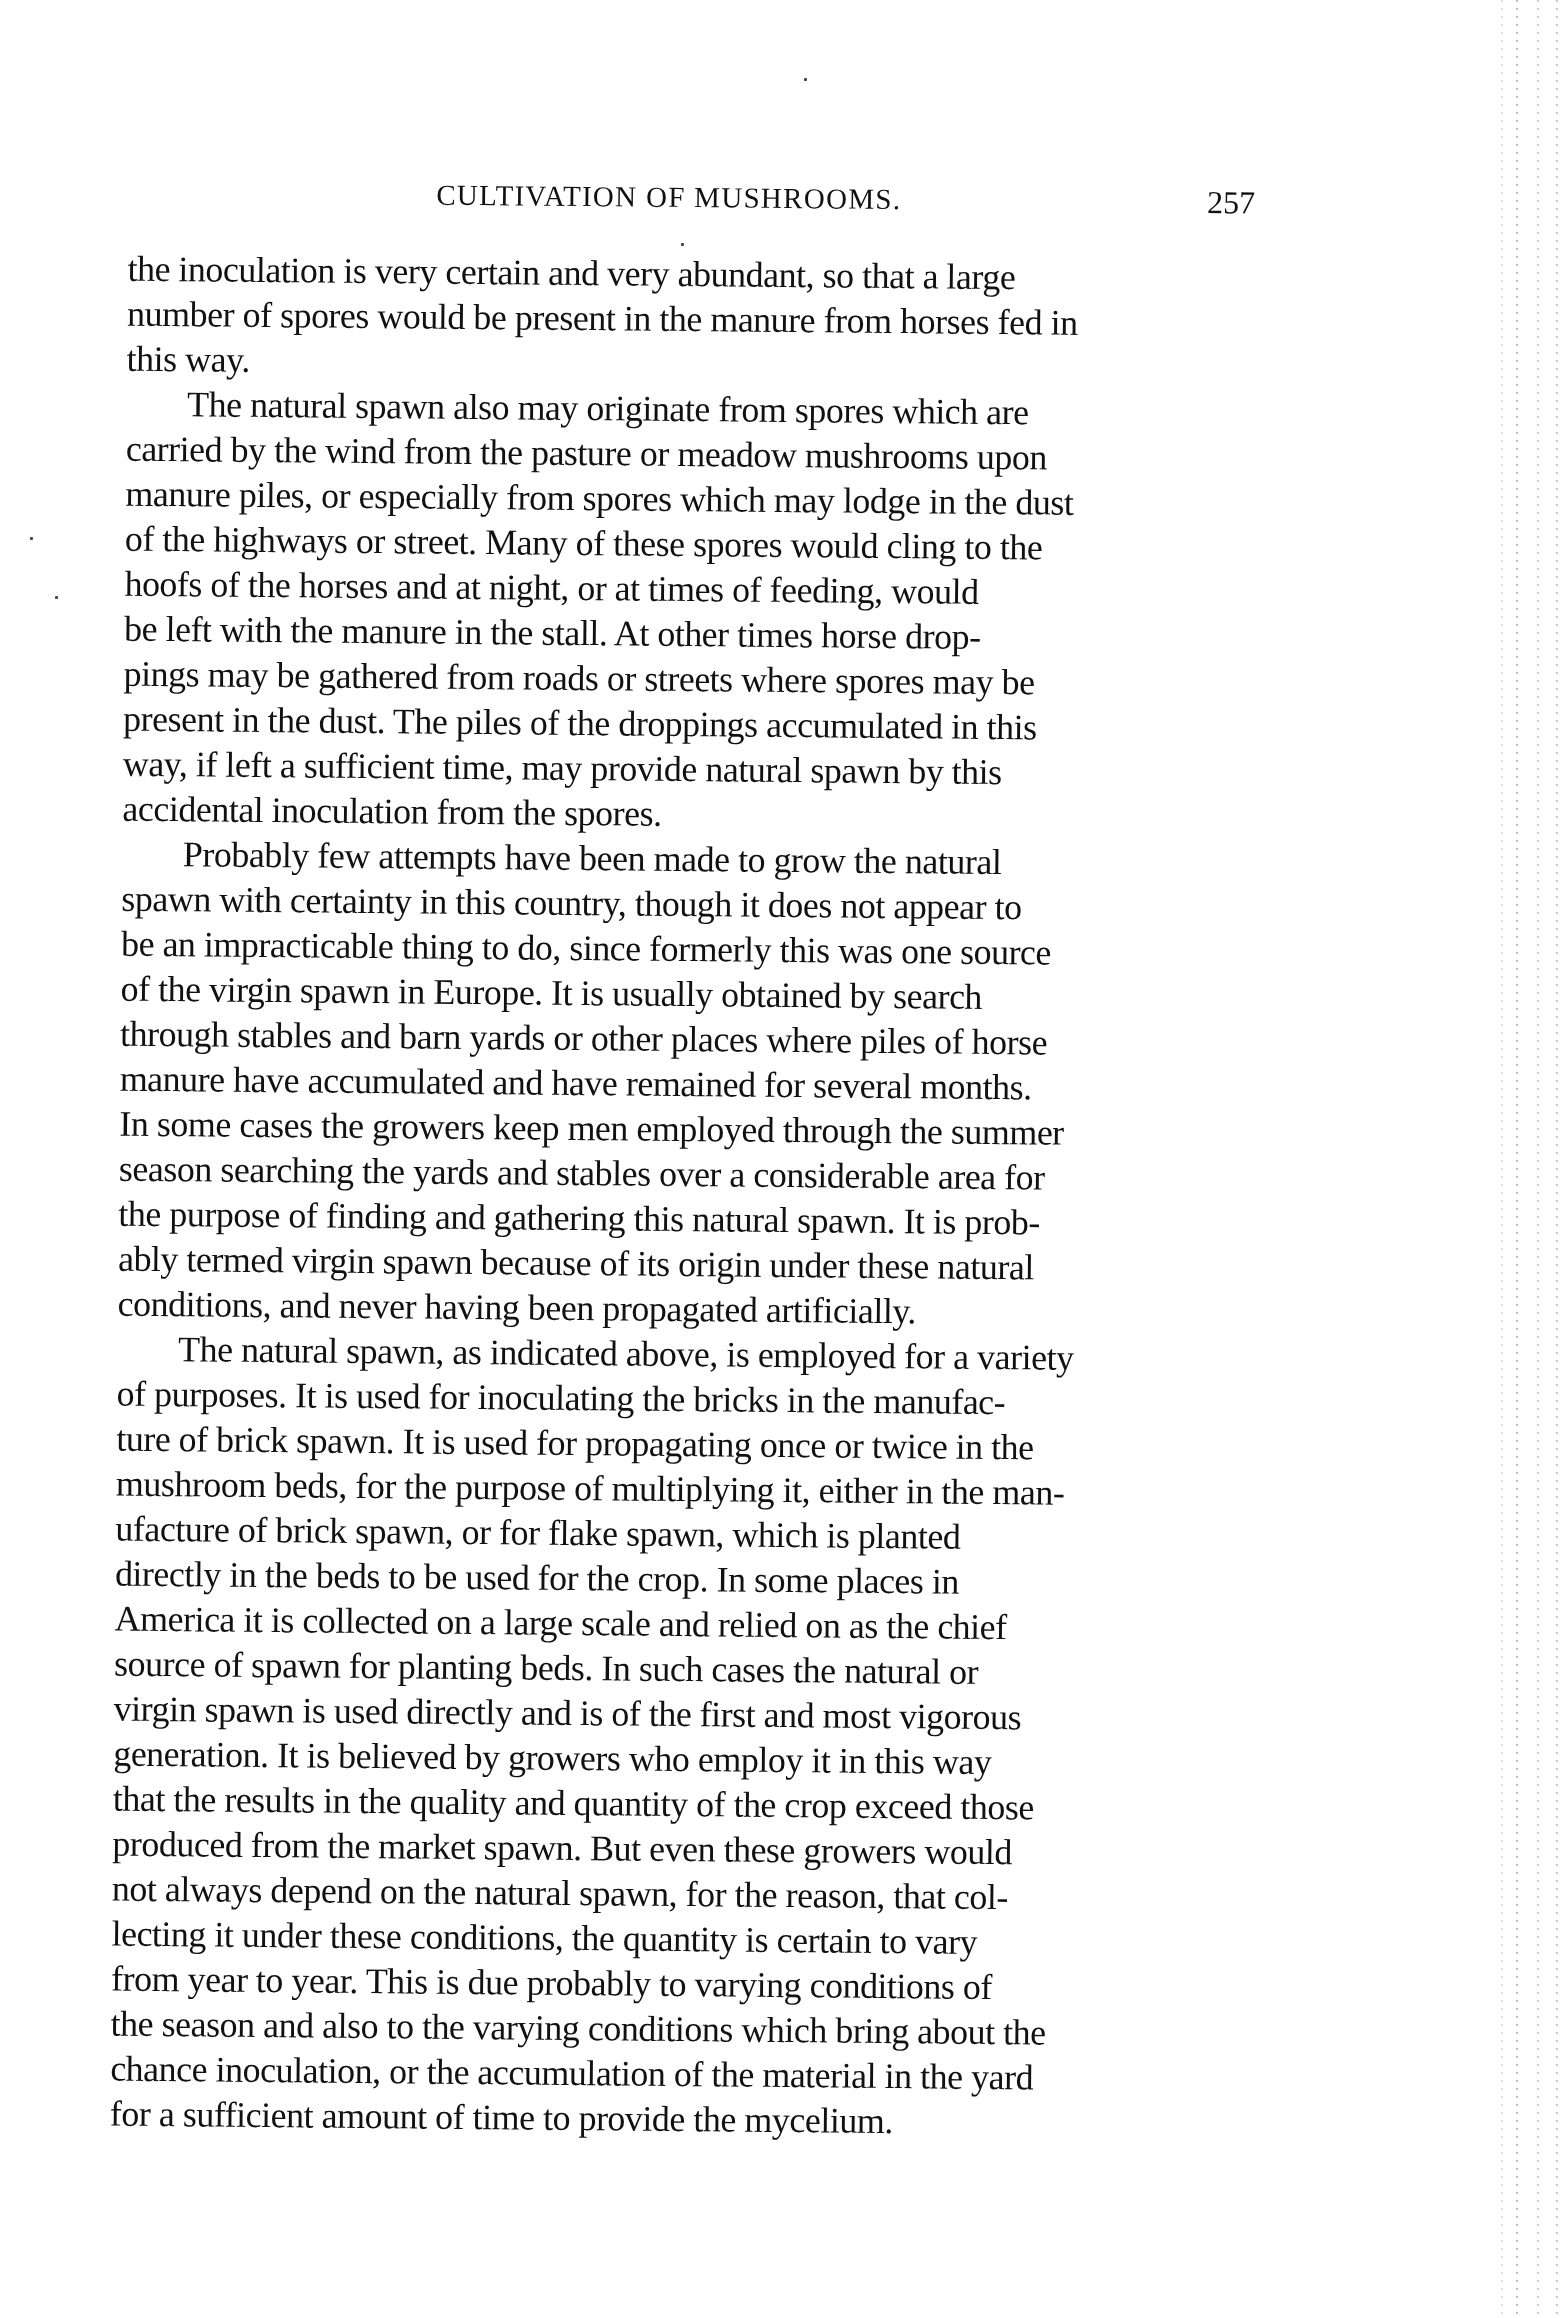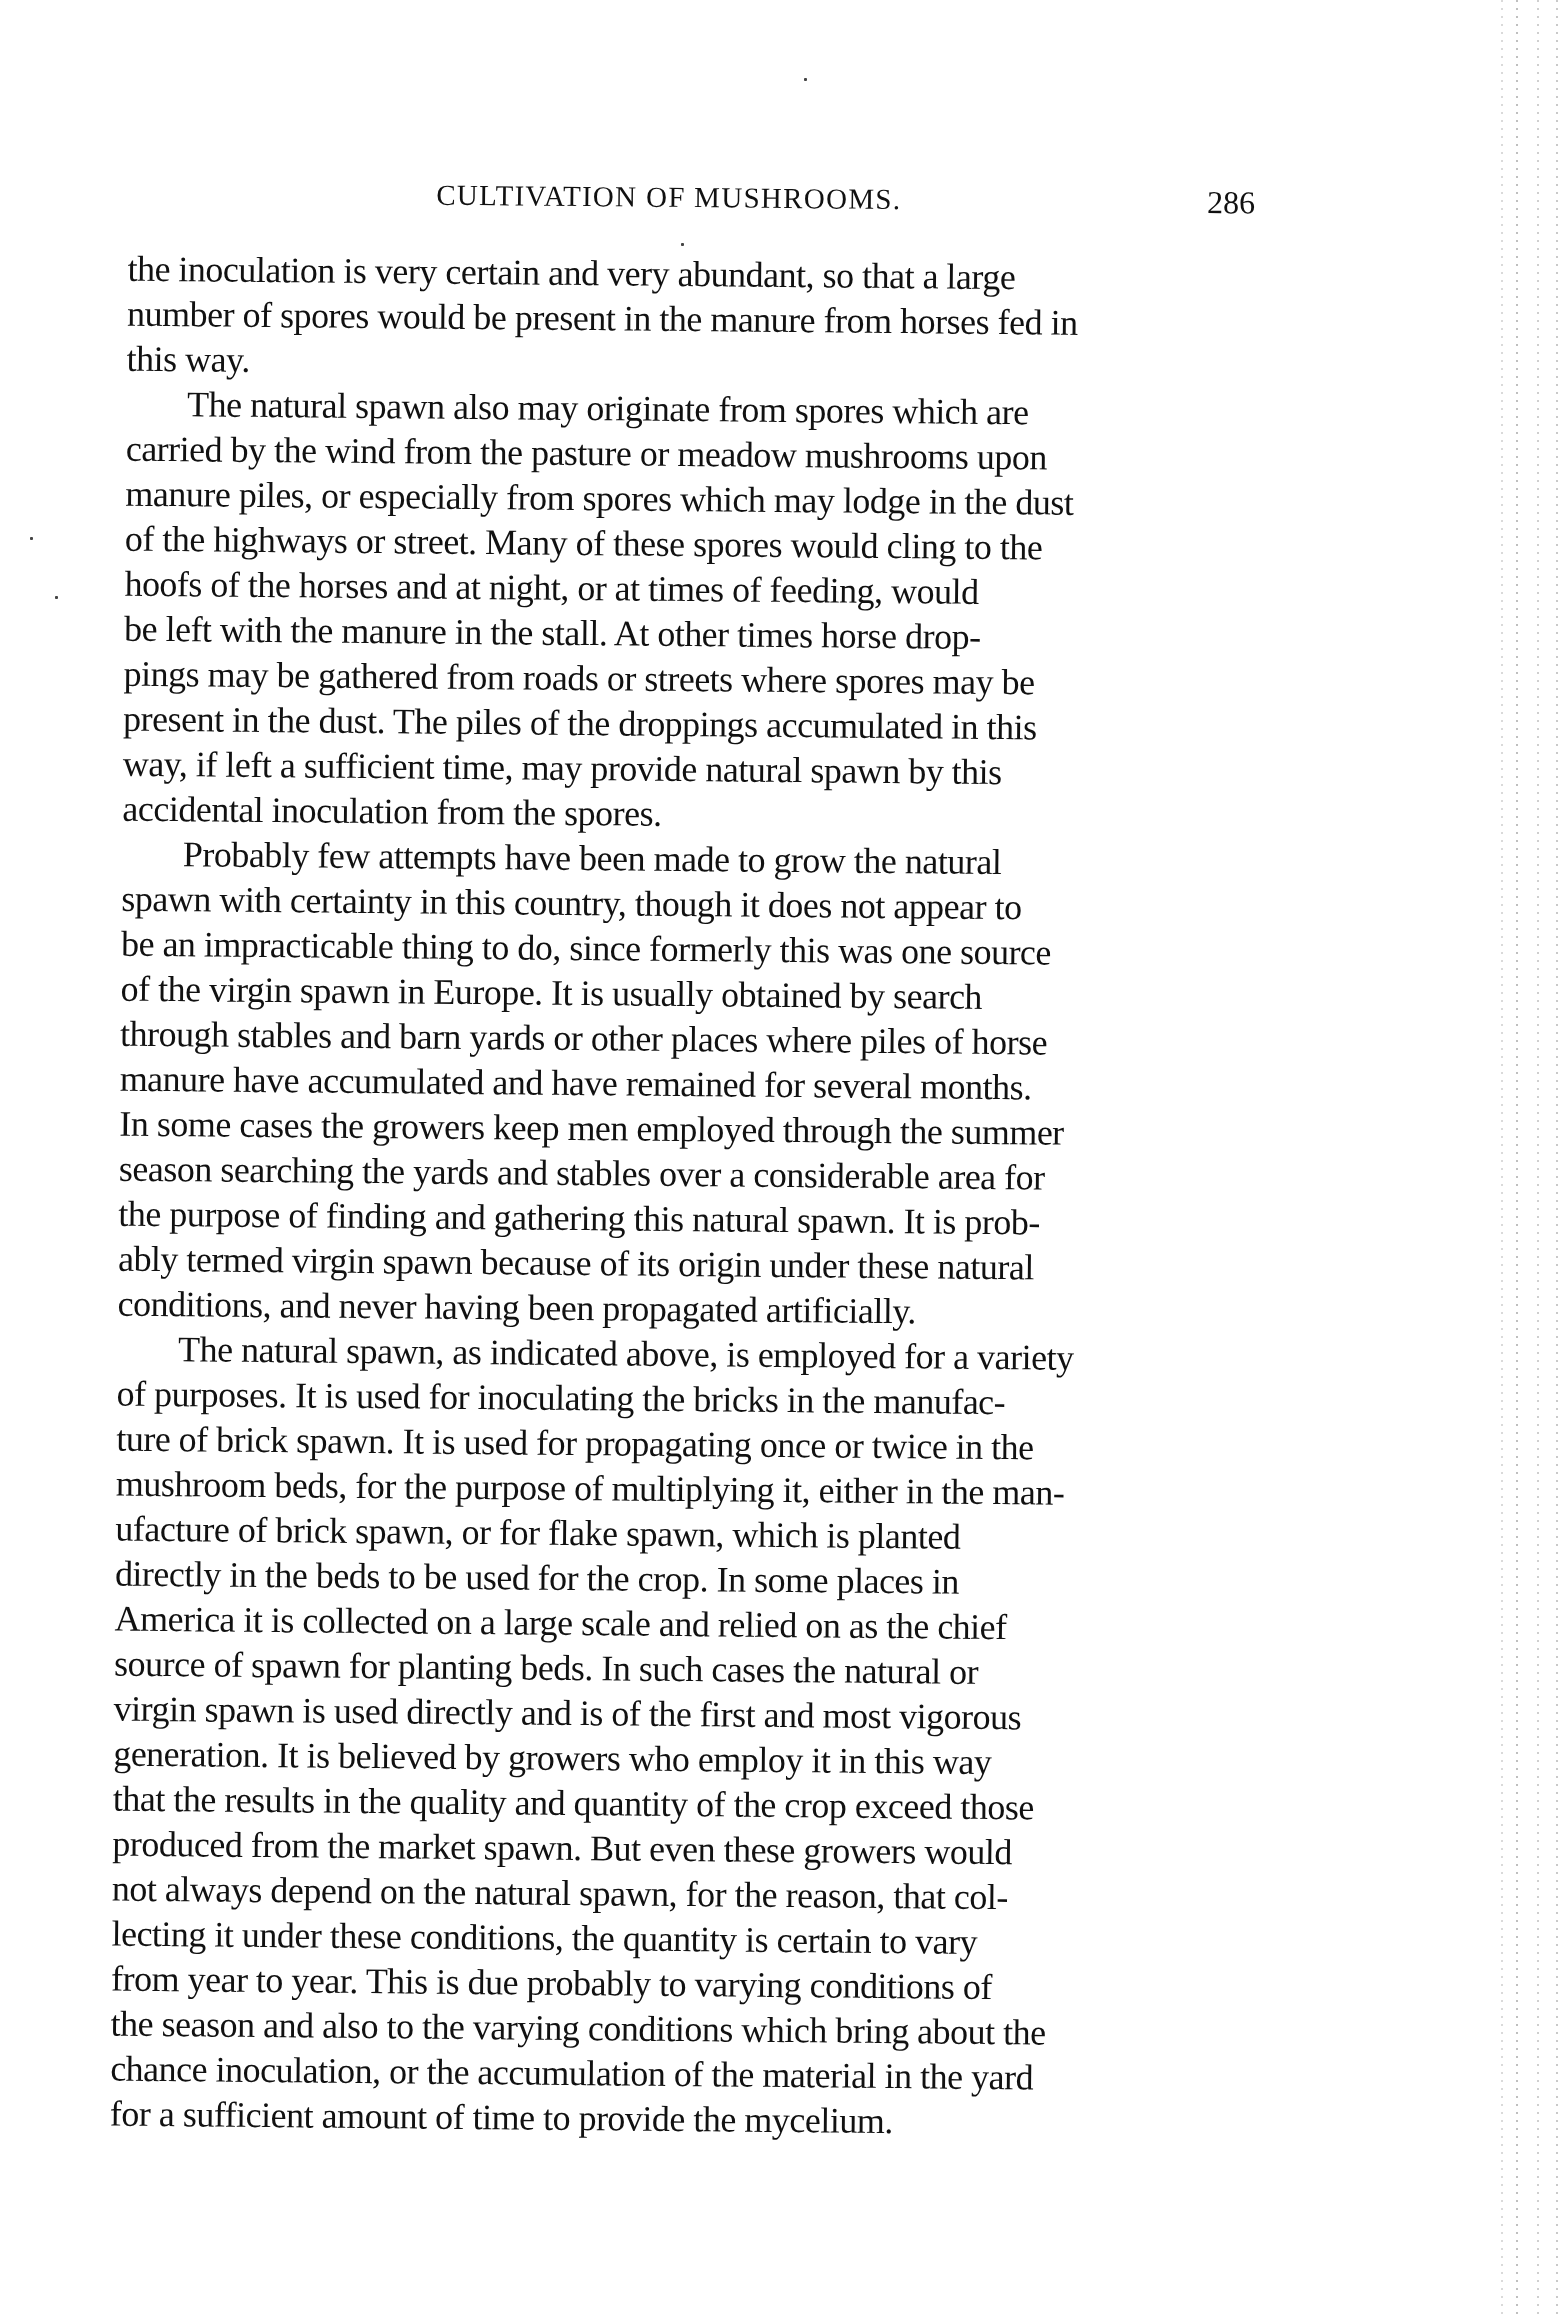--- a/index.html
+++ b/index.html
@@ -104,21 +104,21 @@
       border-radius: 0.9px;
     }
   </style>
 </head>
 <body>
 
 <div class="page">
 
   <div class="running-head">
     <span class="running-title">CULTIVATION OF MUSHROOMS.</span>
-    <span class="page-number">286</span>
+    <span class="page-number">257</span>
   </div>
 
   <div class="body-text">
 
     <div class="para">
       <span class="line" style="white-space: normal;"><span style="white-space: nowrap; display: inline-block; transform: scaleX(0.999704); transform-origin: left top;">the inoculation is very certain and very abundant, so that a large</span></span>
       <span class="line" style="white-space: normal;"><span style="white-space: nowrap; display: inline-block; transform: scaleX(0.999704); transform-origin: left top;">number of spores would be present in the manure from horses fed in</span></span>
       <span class="line last" style="white-space: normal;"><span style="white-space: nowrap;">this way.</span></span>
     </div>
 

